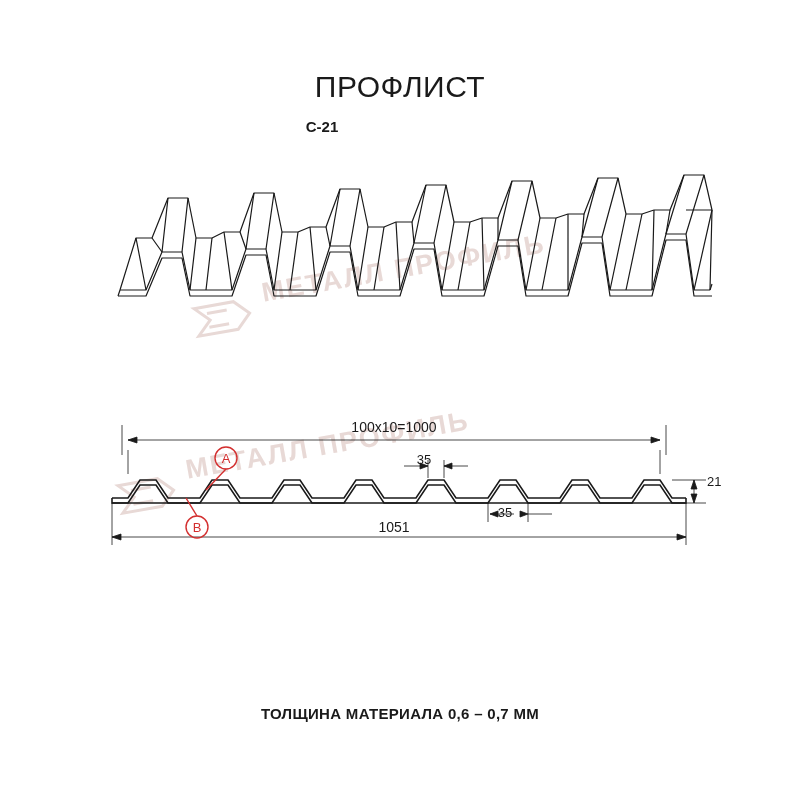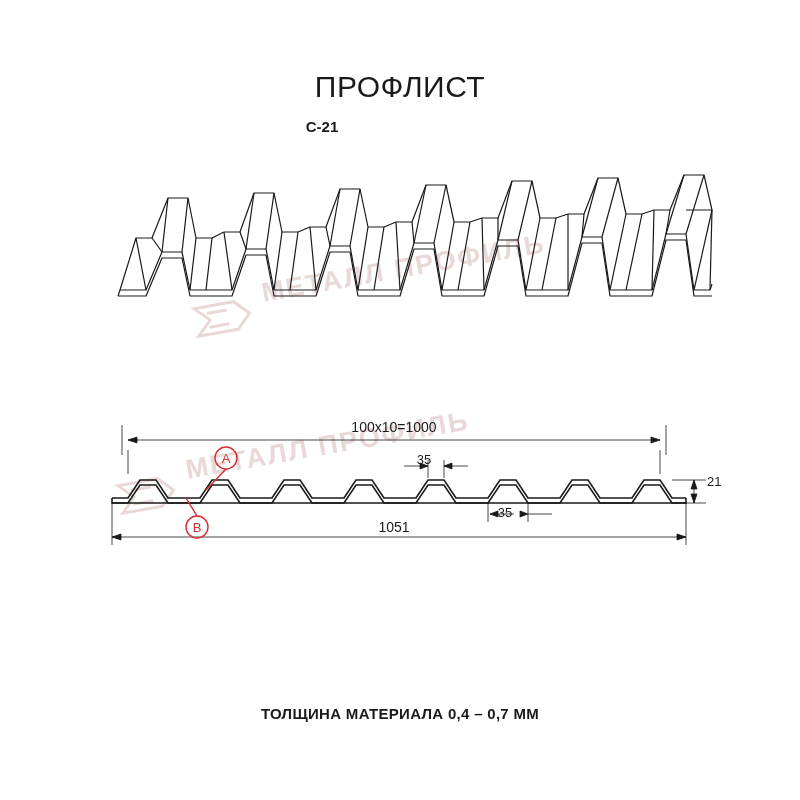--- a/index.html
+++ b/index.html
@@ -226,15 +226,15 @@
     <text x="226" y="463" text-anchor="middle" font-family="Liberation Sans, sans-serif" font-size="13" fill="#d32f2f">A</text>
     <text x="197" y="532" text-anchor="middle" font-family="Liberation Sans, sans-serif" font-size="13" fill="#d32f2f">B</text>
 
     <text x="394" y="432" text-anchor="middle" font-family="Liberation Sans, sans-serif" font-size="14" fill="#1a1a1a">100х10=1000</text>
     <text x="394" y="532" text-anchor="middle" font-family="Liberation Sans, sans-serif" font-size="14" fill="#1a1a1a">1051</text>
     <text x="707" y="486" font-family="Liberation Sans, sans-serif" font-size="13" fill="#1a1a1a">21</text>
     <text x="424" y="464" text-anchor="middle" font-family="Liberation Sans, sans-serif" font-size="13" fill="#1a1a1a">35</text>
     <text x="505" y="517" text-anchor="middle" font-family="Liberation Sans, sans-serif" font-size="13" fill="#1a1a1a">35</text>
   </svg>
 
-  <div class="footer">ТОЛЩИНА МАТЕРИАЛА 0,4 – 0,7 ММ</div>
+  <div class="footer">ТОЛЩИНА МАТЕРИАЛА 0,6 – 0,7 ММ</div>
 
 </div>
 
 </body></html>

